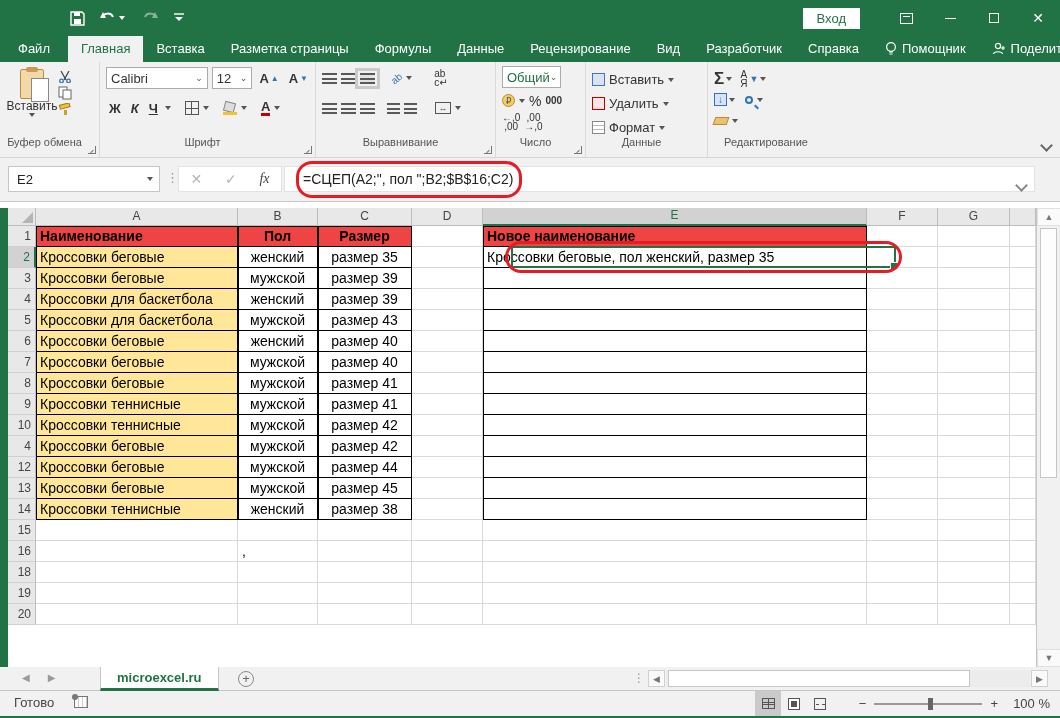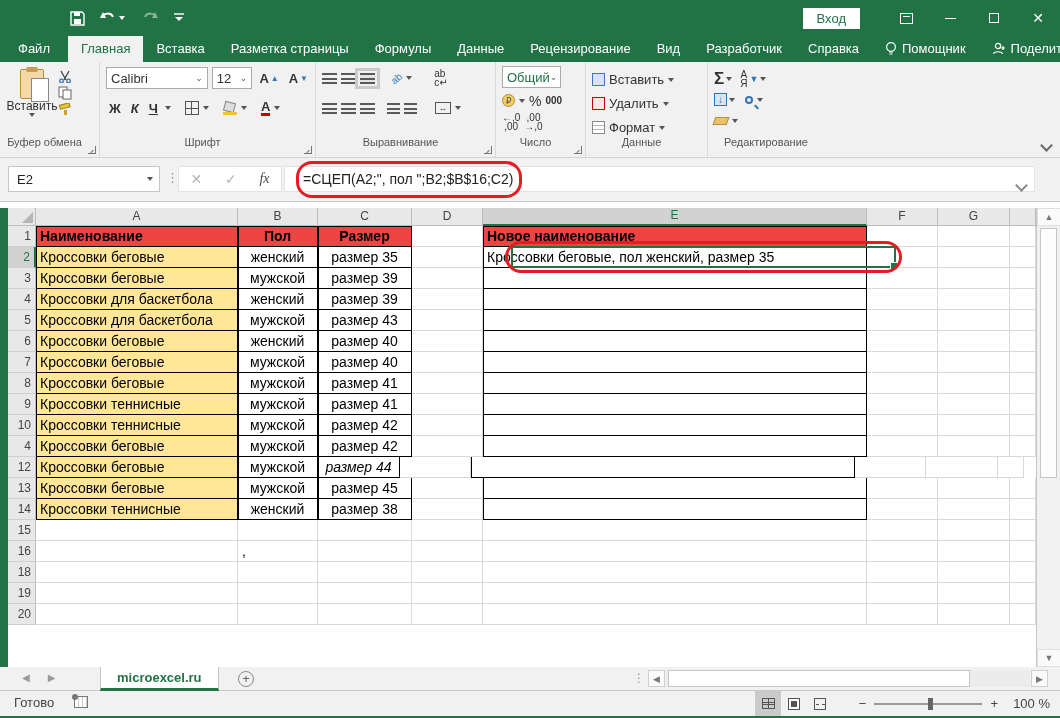--- a/index.html
+++ b/index.html
@@ -556,21 +556,21 @@
           <div class="cell" style="width: 71px;"></div>
           <div class="cell b" style="width: 384px;"></div>
           <div class="cell" style="width: 71px;"></div>
           <div class="cell" style="width: 72px;"></div>
           <div class="cell" style="width: 26px;"></div>
         </div>
         <div class="grow">
           <div class="rowh">12</div>
           <div class="cell b fillA" style="width: 202px;">Кроссовки беговые</div>
           <div class="cell b ctr" style="width: 80px;">мужской</div>
-          <div class="cell b ctr" style="width: 82px; font-style: italic;">размер 44</div>
+          <div class="cell b ctr" style="width: 94px;">размер 44</div>
           <div class="cell" style="width: 71px;"></div>
           <div class="cell b" style="width: 384px;"></div>
           <div class="cell" style="width: 71px;"></div>
           <div class="cell" style="width: 72px;"></div>
           <div class="cell" style="width: 26px;"></div>
         </div>
         <div class="grow">
           <div class="rowh">13</div>
           <div class="cell b fillA" style="width: 202px;">Кроссовки беговые</div>
           <div class="cell b ctr" style="width: 80px;">мужской</div>

